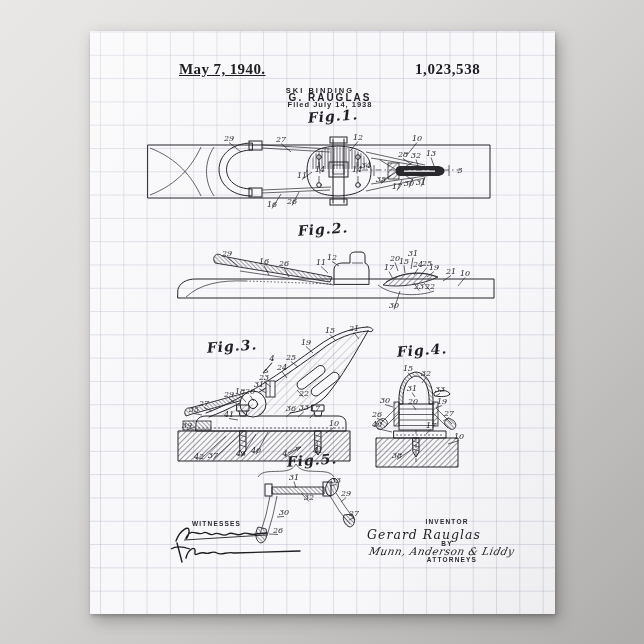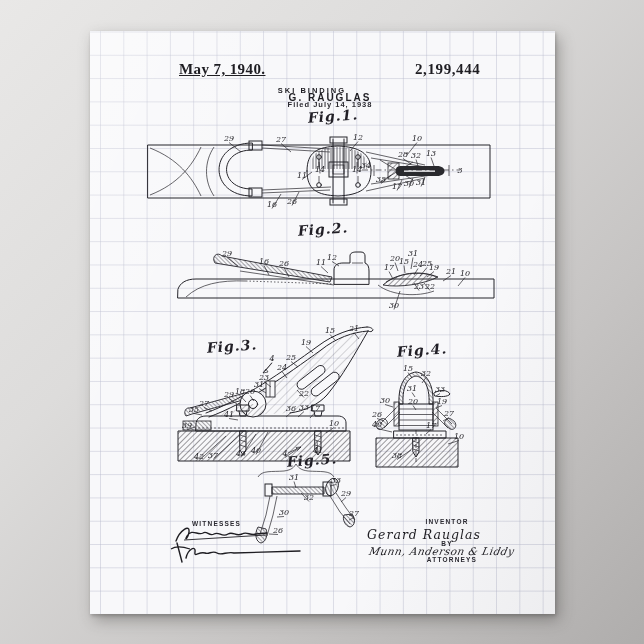--- a/index.html
+++ b/index.html
@@ -20,21 +20,21 @@
   }
   .poster::after{
     content:"";position:absolute;inset:0;pointer-events:none;
     background:linear-gradient(115deg,rgba(255,255,255,.35) 0%,rgba(255,255,255,0) 30%,rgba(0,0,0,0) 70%,rgba(40,40,45,.05) 100%);
   }
   .t{position:absolute;color:#1e1d22;white-space:nowrap;}
   .date{left:179px;top:61px;font:bold 15px "Liberation Serif",serif;letter-spacing:.4px;text-decoration:underline;}
   .patnum{left:415px;top:61px;font:bold 15px "Liberation Serif",serif;letter-spacing:.6px;}
   .ctr{transform:translateX(-50%);}
   .name{left:330px;top:66px;font:bold 10px "Liberation Sans",sans-serif;letter-spacing:2px;margin-top:26px;}
-  .doc-title{left:312px;top:86px;font:bold 7.5px "Liberation Sans",sans-serif;letter-spacing:2px;}
+  .doc-title{left:320px;top:86px;font:bold 7.5px "Liberation Sans",sans-serif;letter-spacing:2px;}
   .filed{left:330px;top:100px;font:bold 7.5px "Liberation Sans",sans-serif;letter-spacing:1px;color:#2a2930;}
   .figlabel{font:italic bold 14px "DejaVu Serif",serif;letter-spacing:1px;color:#211f26;transform:translateX(-50%) rotate(-4deg);}
   .fl1{left:333px;top:108px;} .fl2{left:323px;top:221px;} .fl3{left:232px;top:338px;}
   .fl4{left:422px;top:342px;} .fl5{left:312px;top:452px;}
   .cap{font:bold 6.5px "Liberation Sans",sans-serif;letter-spacing:1.2px;color:#2a2930;}
   .witnesses{left:192px;top:520px;}
   .inventor-cap{left:447px;top:518px;}
   .by-cap{left:447px;top:540px;}
   .attorneys-cap{left:452px;top:556px;}
   .inventor-name{left:424px;top:527px;font:italic 12.5px "DejaVu Serif",serif;letter-spacing:1px;color:#1e1d22;}
@@ -44,21 +44,21 @@
   svg.draw .thin{stroke:#25242a;stroke-width:.7;fill:none;}
   svg.draw text.ref{font:italic 8px "DejaVu Serif",serif;fill:#1e1d22;text-anchor:middle;}
 </style>
 </head>
 <body>
 
 <div class="poster"></div>
 
 <div class="t date">May 7, 1940.</div>
 <div class="t name ctr">G. RAUGLAS</div>
-<div class="t patnum">2,199,444</div>
+<div class="t patnum">1,023,538</div>
 <div class="t doc-title ctr">SKI BINDING</div>
 <div class="t filed ctr">Filed July 14, 1938</div>
 
 <div class="t figlabel fl1">Fig.1.</div>
 <div class="t figlabel fl2">Fig.2.</div>
 <div class="t figlabel fl3">Fig.3.</div>
 <div class="t figlabel fl4">Fig.4.</div>
 <div class="t figlabel fl5">Fig.5.</div>
 
 <svg class="draw" width="644" height="644" viewBox="0 0 644 644">

